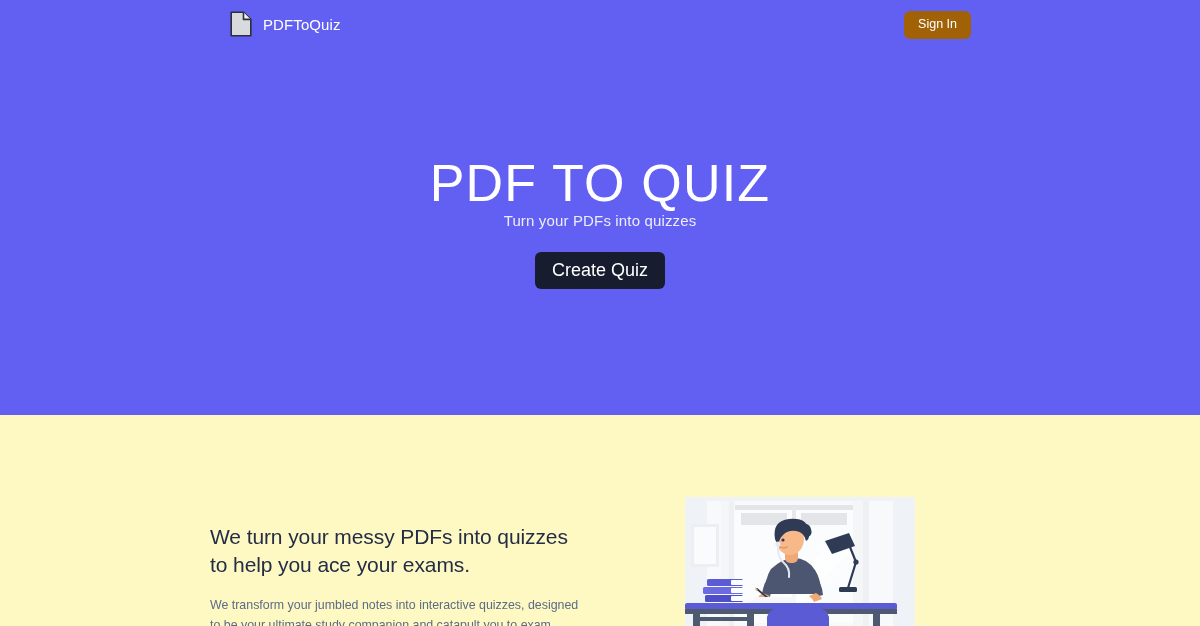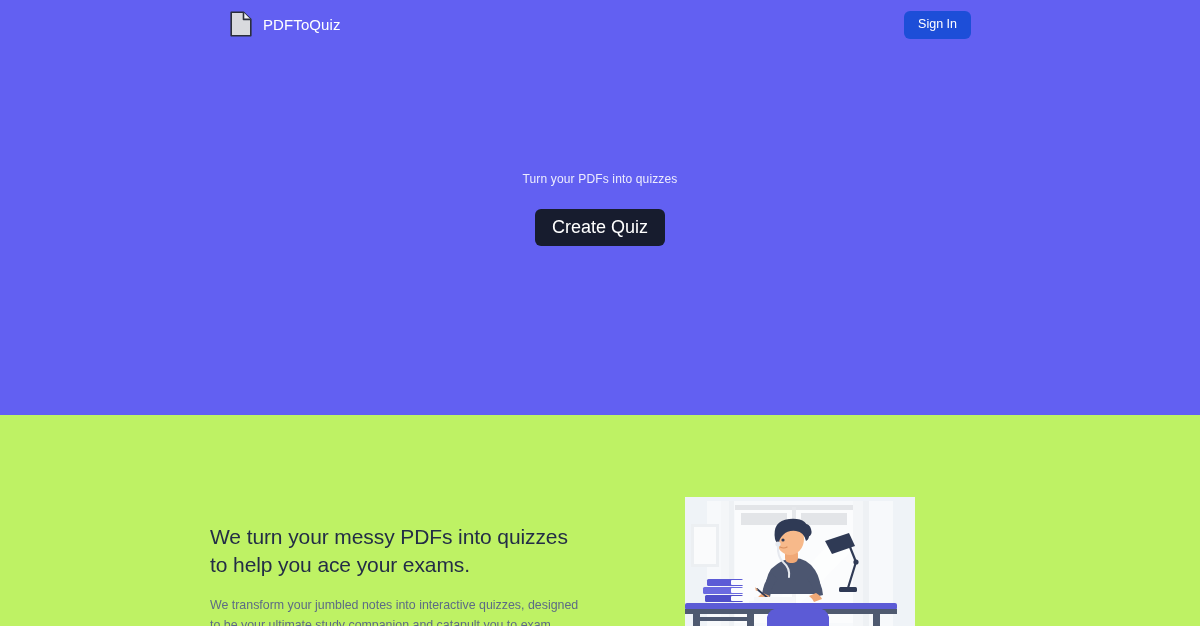--- a/index.html
+++ b/index.html
@@ -43,21 +43,21 @@
     color: #ffffff;
     font-size: 15px;
     letter-spacing: .1px;
     white-space: nowrap;
   }
 
   .signin-btn {
     position: absolute;
     right: 229px;
     top: 11px;
-    background: #1d4ed8;
+    background: #a16207;
     color: #ffffff;
     border: none;
     border-radius: 6px;
     padding: 7px 14px 8px;
     font-size: 12.5px;
     font-family: "Liberation Sans", sans-serif;
     cursor: pointer;
     line-height: 1;
   }
 
@@ -73,23 +73,23 @@
     padding-top: 155px;
   }
   .hero-title {
     color: #ffffff;
     font-size: 52px;
     font-weight: 300;
     letter-spacing: 1.2px;
     line-height: 1.1;
   }
   .hero-subtitle {
-    margin-top: 17px;
+    margin-top: 0;
     color: rgba(255,255,255,.88);
-    font-size: 12px;
+    font-size: 15px;
     letter-spacing: .15px;
   }
   .create-btn {
     margin-top: 23px;
     background: #171c2e;
     color: #ffffff;
     border: none;
     border-radius: 6px;
     padding: 9px 17px 10px;
     font-size: 18px;
@@ -97,21 +97,21 @@
     cursor: pointer;
     line-height: 1;
   }
 
   
   .lower {
     position: absolute;
     top: 415px; left: 0;
     width: 1200px;
     height: 211px;
-    background: #bef264;
+    background: #fef9c3;
   }
 
   .about-text {
     position: absolute;
     left: 210px;
     top: 108px;
     width: 380px;
   }
   .about-heading {
     color: #232d46;
@@ -153,20 +153,21 @@
             <path d="M13.5 1.2 V8.4 H20.8" fill="#f3f4f6" stroke="#2b2f3a" stroke-width="1.6" stroke-linejoin="round"></path>
           </svg>
         </span>
         <span class="brand-name">PDFToQuiz</span>
       </div>
 
       <button class="signin-btn">Sign In</button>
     </nav>
 
     <div class="hero-inner">
+      <h1 class="hero-title">PDF TO QUIZ</h1>
       <p class="hero-subtitle">Turn your PDFs into quizzes</p>
       <button class="create-btn">Create Quiz</button>
     </div>
   </section>
 
   <section class="lower">
 
     <div class="about-text">
       <h2 class="about-heading">We turn your messy PDFs into quizzes to help you ace your exams.</h2>
       <p class="about-para">We transform your jumbled notes into interactive quizzes, designed to be your ultimate study companion and catapult you to exam success. Say</p>

